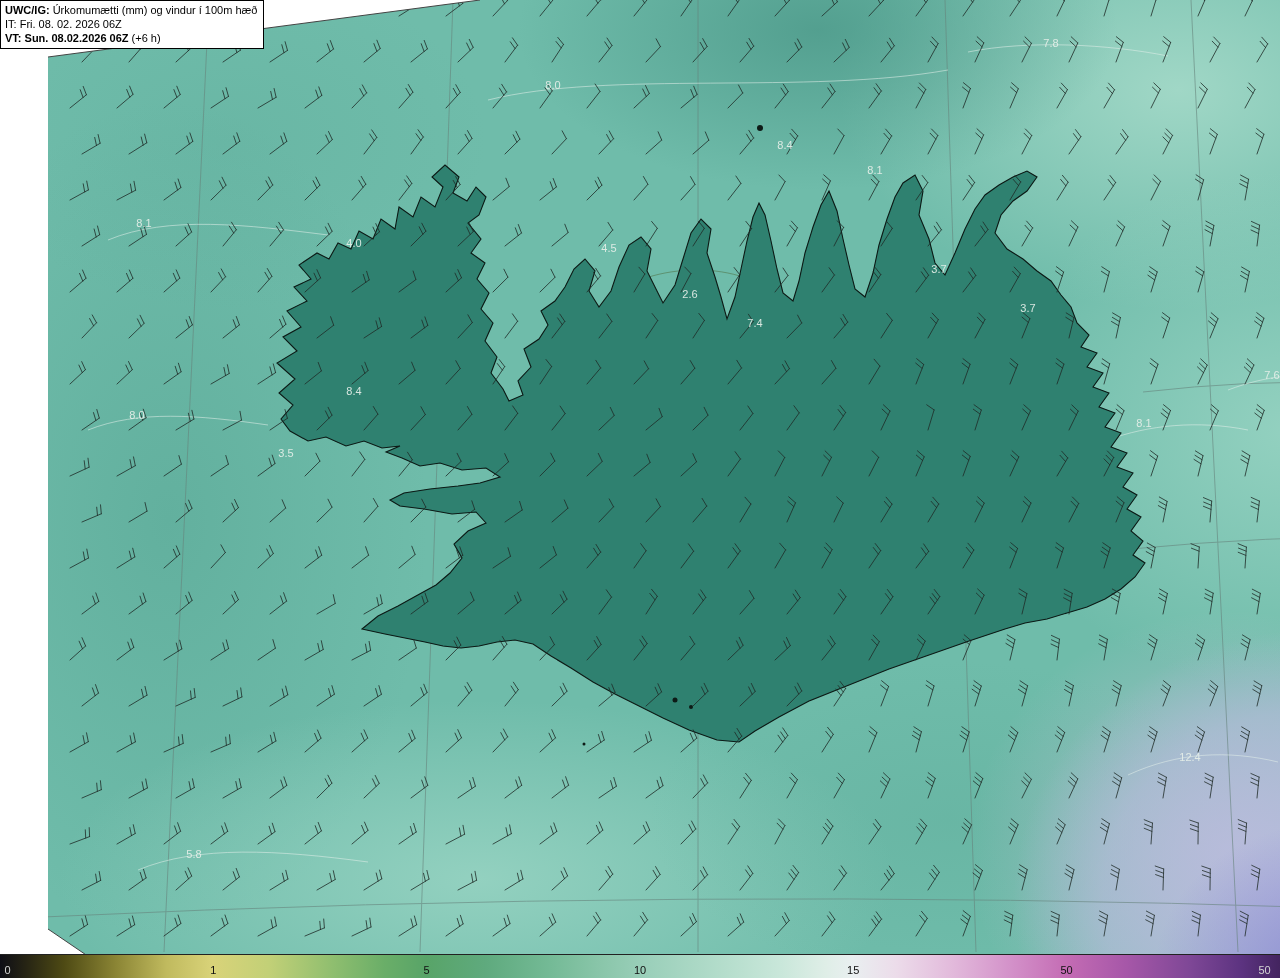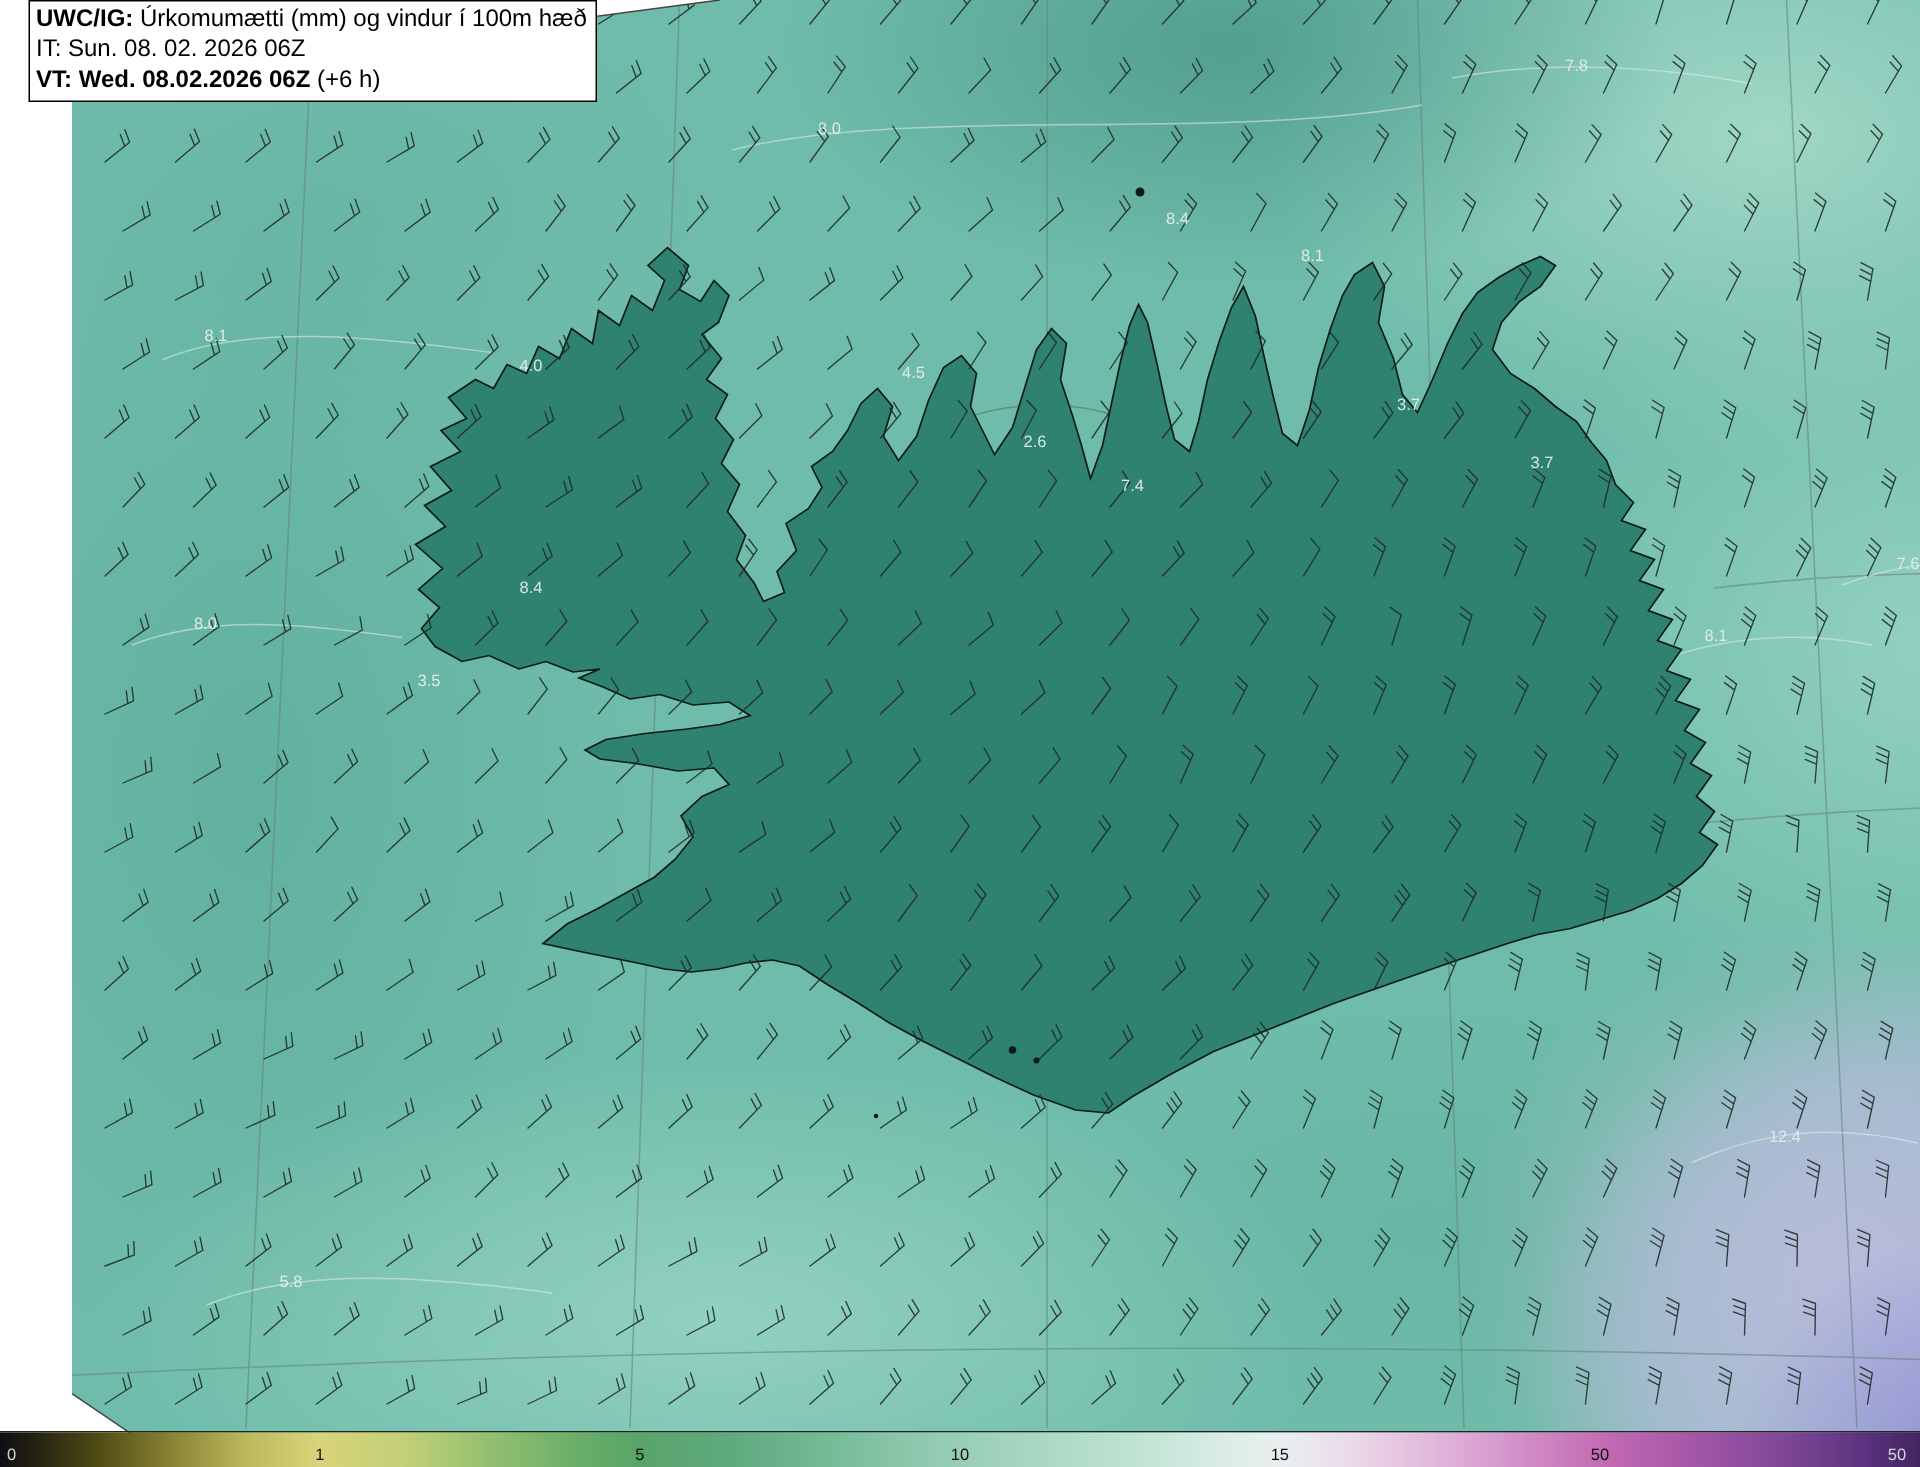--- a/index.html
+++ b/index.html
@@ -10,23 +10,22 @@
   .map-stage{position:absolute;inset:0;margin-left:48px;}
   #map-svg{position:absolute;left:0;top:0;}
   .val-label{
     font-family:"Liberation Sans", sans-serif;font-size:11px;
     fill:#e6efe9;opacity:.92;text-anchor:middle;
   }
   
   .title-box{
     position:absolute;left:0;top:0;z-index:20;
     background:#ffffff;border:1px solid #000;
-    padding:2px 6px 3px 4px;font-size:16px;line-height:1.28;color:#000;
+    padding:2px 6px 3px 4px;font-size:11px;line-height:1.28;color:#000;
     white-space:nowrap;
-    margin-left:19px;
   }
   .title-box .bold{font-weight:bold;}
   
   .colorbar{
     position:absolute;left:0;bottom:0;width:1280px;height:23px;z-index:15;
     border-top:1px solid #222;
   }
   .colorbar-gradient{position:absolute;inset:0;}
   .colorbar-ticks{position:absolute;inset:0;}
   .cb-tick{
@@ -203,22 +202,22 @@
     <polygon points="0,978 0,929 72,978" fill="#ffffff"></polygon>
     <line x1="0" y1="929" x2="72" y2="978" stroke="#444" stroke-width="1"></line>
     <polygon points="1238,0 1280,0 1280,9" fill="#ffffff"></polygon>
     <line x1="1238" y1="0" x2="1280" y2="9" stroke="#444" stroke-width="1"></line>
   </g>
 </svg>
 </div>
 
 <div class="title-box">
   <div class="t-line"><span class="bold">UWC/IG:</span> <span>Úrkomumætti (mm) og vindur í 100m hæð</span></div>
-  <div class="t-line">IT: Sun. 08. 02. 2026 06Z</div>
-  <div class="t-line"><span class="bold">VT: Wed. 08.02.2026 06Z</span> <span>(+6 h)</span></div>
+  <div class="t-line">IT: Fri. 08. 02. 2026 06Z</div>
+  <div class="t-line"><span class="bold">VT: Sun. 08.02.2026 06Z</span> <span>(+6 h)</span></div>
 </div>
 
 <div class="colorbar">
   <div class="colorbar-gradient" id="colorbar-gradient" style="background: linear-gradient(to right, rgb(14, 14, 22) 0%, rgb(38, 36, 20) 2%, rgb(78, 74, 20) 5%, rgb(138, 132, 52) 9%, rgb(192, 186, 94) 13%, rgb(217, 211, 121) 16.6%, rgb(194, 208, 119) 21%, rgb(143, 190, 111) 26%, rgb(106, 174, 104) 30%, rgb(88, 164, 104) 33.3%, rgb(95, 170, 126) 38%, rgb(116, 186, 150) 43%, rgb(138, 198, 170) 47%, rgb(152, 206, 184) 50%, rgb(178, 220, 202) 56%, rgb(201, 231, 218) 61%, rgb(223, 238, 231) 64.5%, rgb(233, 239, 240) 66.6%, rgb(236, 220, 234) 70%, rgb(226, 185, 219) 74.5%, rgb(211, 145, 201) 79%, rgb(196, 108, 180) 83.3%, rgb(166, 87, 168) 88%, rgb(126, 71, 150) 93%, rgb(92, 51, 128) 97%, rgb(67, 36, 95) 100%);"></div>
   <div class="colorbar-ticks" id="colorbar-ticks">
       <span class="cb-tick light" style="left: 0.6%;">0</span>
       <span class="cb-tick" style="left: 16.66%;">1</span>
       <span class="cb-tick" style="left: 33.33%;">5</span>
       <span class="cb-tick" style="left: 50%;">10</span>
       <span class="cb-tick" style="left: 66.66%; text-align: center;">15</span>

